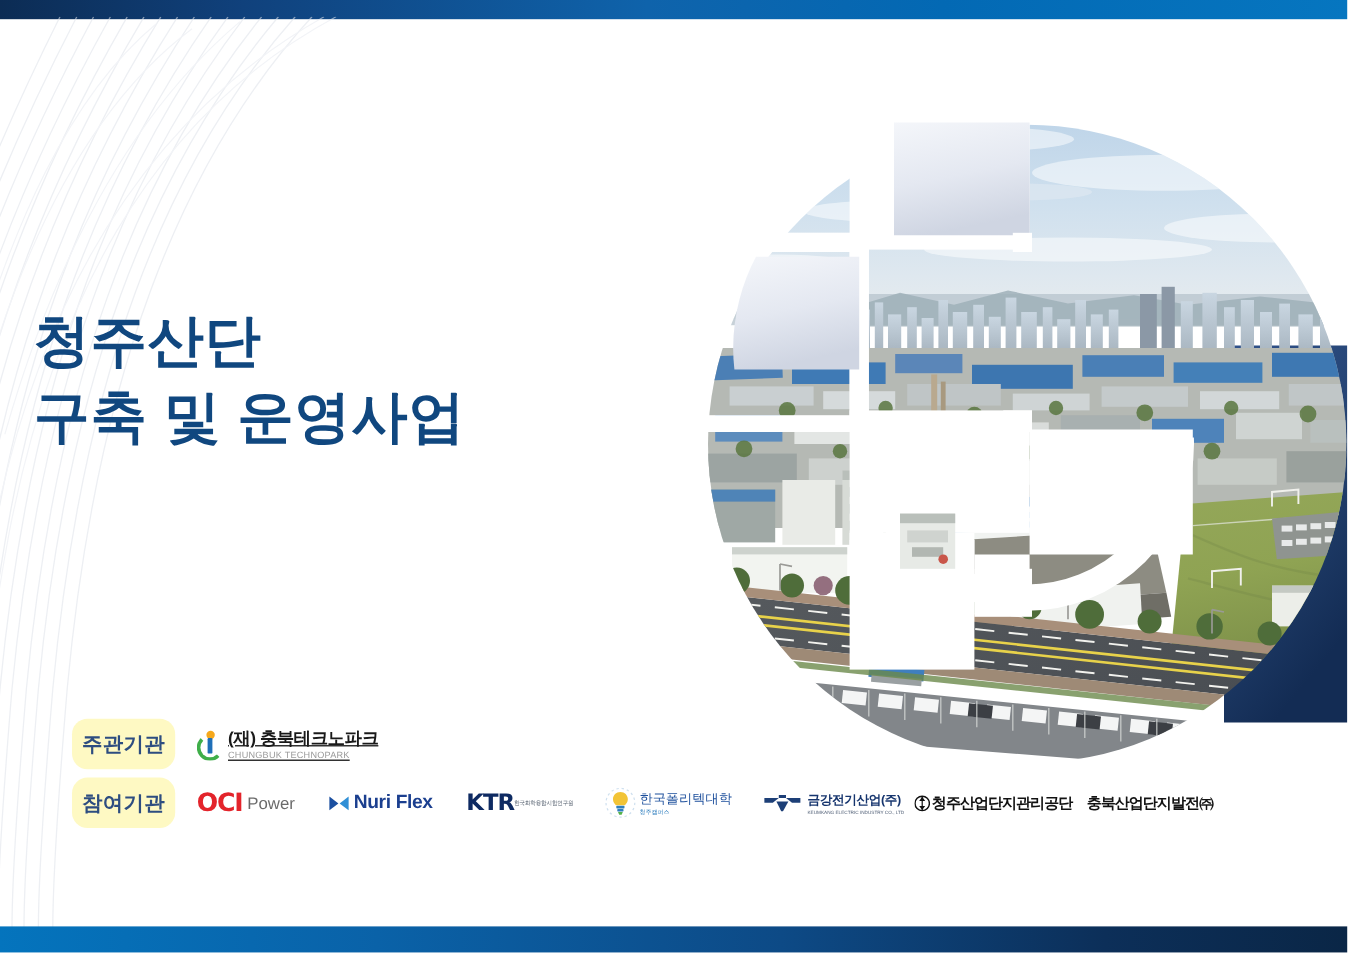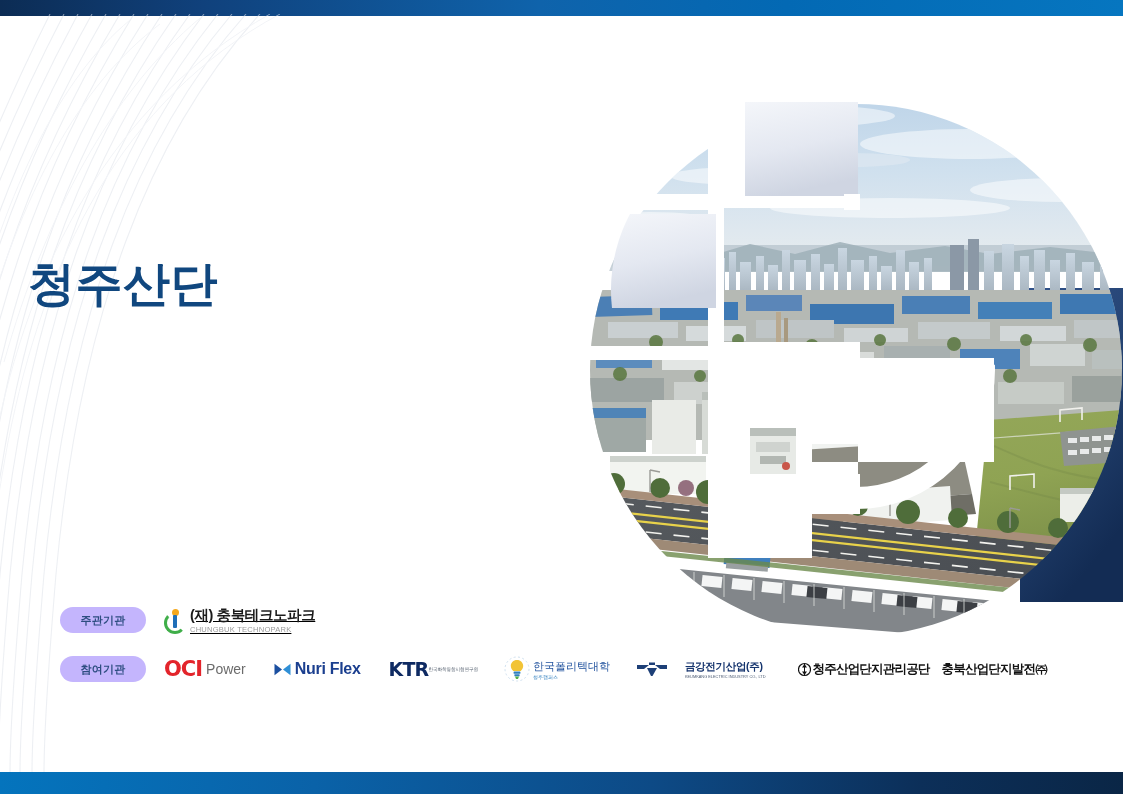--- a/index.html
+++ b/index.html
@@ -21,22 +21,22 @@
     font-size:47px;line-height:1.33;font-weight:bold;color:#10477f;letter-spacing:.5px;}
   .title .ln{display:block;white-space:nowrap;}
 
   
   .collage{position:absolute;left:590px;top:90px;width:533px;height:560px;}
   .collage svg{display:block;}
 
   
   .rows{position:absolute;left:60px;top:596px;width:900px;}
   .prow{display:flex;align-items:center;height:48px;margin-bottom:1px;}
-  .pill{width:86px;height:26px;border-radius:13px;background:#c4b5fd;
-    color:#2d4d80;font-size:11px;font-weight:bold;display:flex;align-items:center;
+  .pill{width:86px;height:42px;border-radius:13px;background:#fef9c3;
+    color:#2d4d80;font-size:17px;font-weight:bold;display:flex;align-items:center;
     justify-content:center;flex:0 0 auto;letter-spacing:.3px;}
   .logos{display:flex;align-items:center;margin-left:18px;}
   .logo{display:flex;align-items:center;flex:0 0 auto;}
 
   
   .lg-ko{font-weight:bold;color:#1a1a1a;white-space:nowrap;}
   .lg-sub{color:#8a8a8a;white-space:nowrap;letter-spacing:.2px;}
 
   
   .cbtp{margin-right:0;text-decoration:underline;}
@@ -115,20 +115,21 @@
       <path d="M310 0 C150 90 70 250 34 430 C6 580 0 700 0 760"></path>
       <path d="M320 0 C160 86 84 246 48 428 C20 578 14 700 14 760"></path>
       <path d="M200 10 C120 70 60 180 20 330"></path>
       <path d="M170 6 C100 64 48 172 8 322"></path>
       <path d="M240 4 C150 80 86 200 44 348"></path>
     </g>
   </svg>
 
   <div class="title">
     <span class="ln">청주산단</span>
+    <span class="ln">구축 및 운영사업</span>
   </div>
 
   <div class="collage">
     <svg width="533" height="560" viewBox="0 0 533 560">
       <defs>
 
         <clipPath id="bigCircle">
           <circle cx="266" cy="280" r="266"></circle>
         </clipPath>
         <clipPath id="navyClip">
@@ -548,21 +549,21 @@
             <rect x="9.6" y="15.4" width="6.8" height="2.4" rx="0.6" fill="#2f7fbd"></rect>
             <rect x="10.4" y="18.2" width="5.2" height="2" rx="0.5" fill="#2f7fbd"></rect>
             <path d="M11 20.6 L15 20.6 L14 23 L12 23 Z" fill="#55b24b"></path>
           </svg>
           <div>
             <div class="t1">한국폴리텍대학</div>
             <div class="t2">청주캠퍼스</div>
           </div>
         </div>
 
-        <div class="logo geum" style="margin-right:32px;gap:12px;">
+        <div class="logo geum" style="margin-right:8px;">
           <svg class="gm" viewBox="0 0 32 16">
             <path d="M1 4 L13 4 L8 8 L1 8 Z" fill="#1d3f77"></path>
             <path d="M19 4 L31 4 L31 8 L24 8 Z" fill="#1d3f77"></path>
             <path d="M11 7 L21 7 L16.5 15 L15 15 Z" fill="#1d3f77"></path>
             <path d="M13 1.5 L19 1.5 L19 4 L13 4 Z" fill="#1d3f77"></path>
           </svg>
           <div>
             <div class="t1">금강전기산업(주)</div>
             <div class="t2">KEUMKANG ELECTRIC INDUSTRY CO., LTD</div>
           </div>

